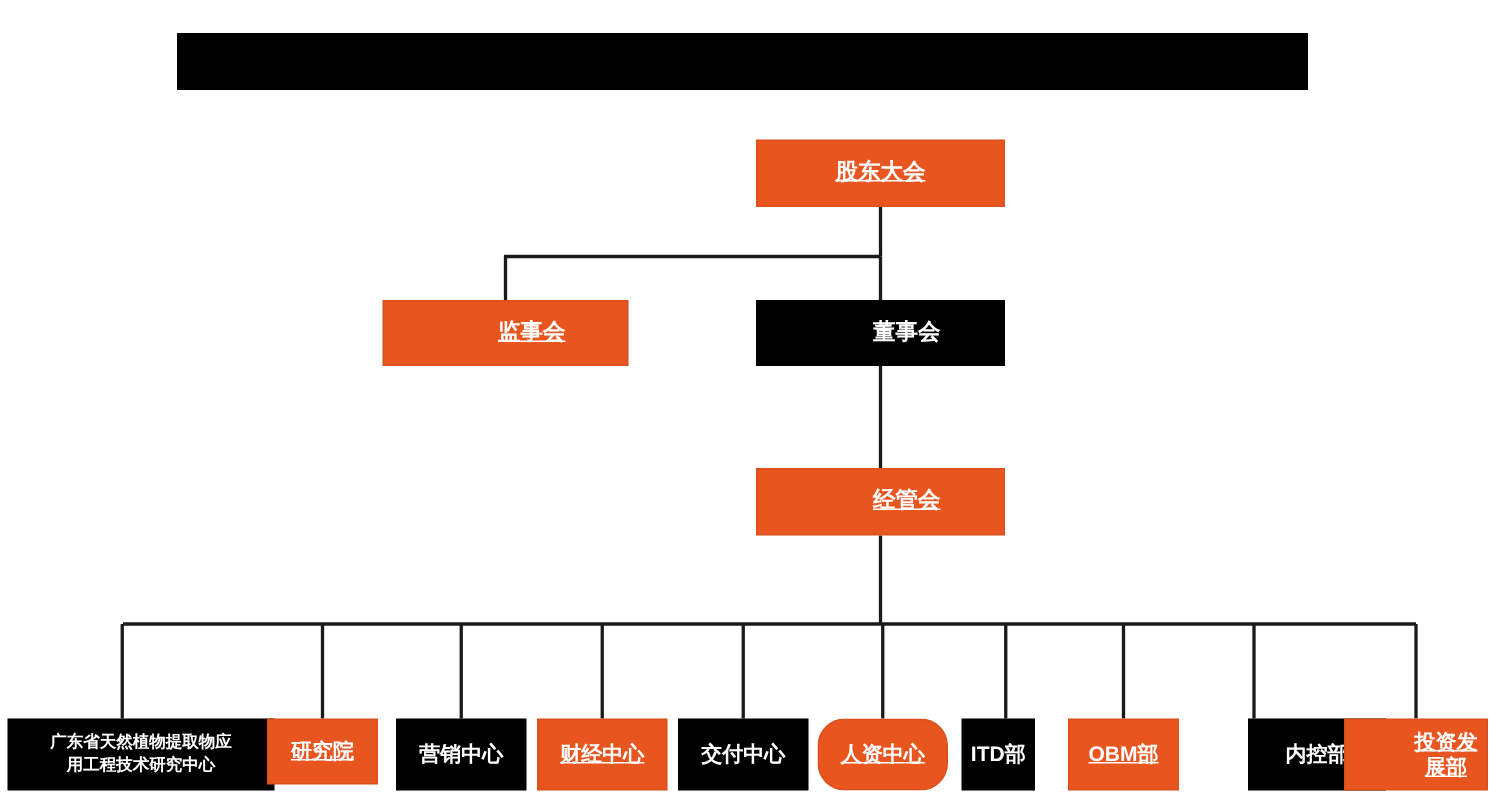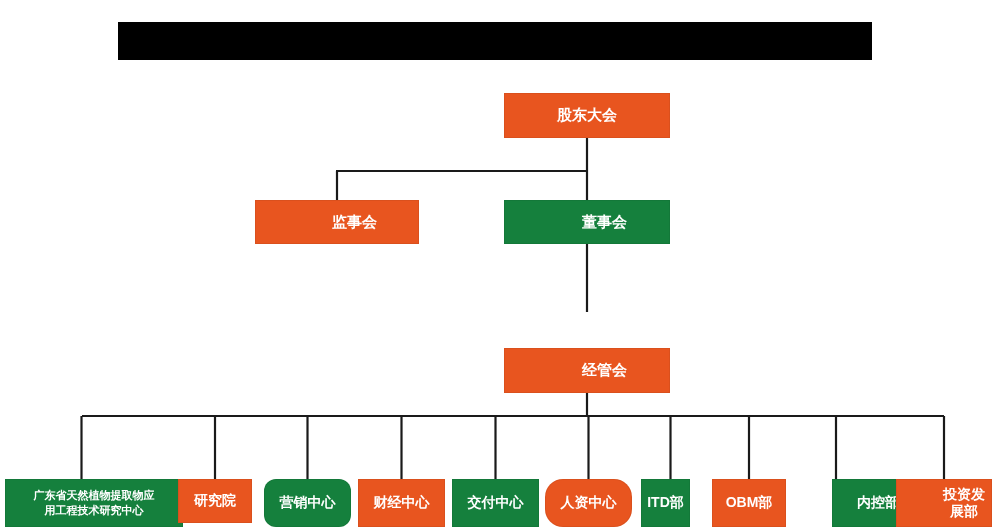--- a/index.html
+++ b/index.html
@@ -42,22 +42,22 @@
     box-sizing: border-box;
     display: flex;
     align-items: center;
     justify-content: center;
     text-align: center;
     color: #ffffff;
     line-height: 1.25;
     padding: 2px 3px;
     border: 1px solid rgba(0,0,0,0.06);
   }
-  .node.primary   { background: #E8551F; }
-  .node.secondary { background: #15803d; }
+  .node.primary   { background: #E8551F; text-decoration: underline; }
+  .node.secondary { background: #000000; }
   .node .label { display: block; white-space: pre-line; }
 
   
   .tier-top    { font-size: 15px; font-weight: 700; }
   .tier-mid    { font-size: 15px; font-weight: 700; padding-left: 38px; }
   .tier-dept   { font-size: 14px; font-weight: 700; }
   .tier-dept.small { font-size: 11px; font-weight: 700; line-height: 1.35; }
 </style>
 </head>
 <body>
@@ -89,31 +89,31 @@
   <div id="nodes-layer">
       <div class="node primary tier-top" style="left: 504px; top: 93px; width: 166px; height: 45px;">
         <span class="label">股东大会</span>
       </div>
       <div class="node primary tier-mid" style="left: 255px; top: 200px; width: 164px; height: 44px;">
         <span class="label">监事会</span>
       </div>
       <div class="node secondary tier-mid" style="left: 504px; top: 200px; width: 166px; height: 44px;">
         <span class="label">董事会</span>
       </div>
-      <div class="node primary tier-mid" style="left: 504px; top: 312px; width: 166px; height: 45px; margin-top: 36px;">
+      <div class="node primary tier-mid" style="left: 504px; top: 312px; width: 166px; height: 45px;">
         <span class="label">经管会</span>
       </div>
       <div class="node secondary tier-dept small" style="left: 5px; top: 479px; width: 178px; height: 48px;">
         <span class="label">广东省天然植物提取物应
 用工程技术研究中心</span>
       </div>
       <div class="node primary tier-dept" style="left: 178px; top: 479px; width: 74px; height: 44px;">
         <span class="label">研究院</span>
       </div>
-      <div class="node secondary tier-dept" style="left: 264px; top: 479px; width: 87px; height: 48px; border-radius: 12px;">
+      <div class="node secondary tier-dept" style="left: 264px; top: 479px; width: 87px; height: 48px;">
         <span class="label">营销中心</span>
       </div>
       <div class="node primary tier-dept" style="left: 358px; top: 479px; width: 87px; height: 48px;">
         <span class="label">财经中心</span>
       </div>
       <div class="node secondary tier-dept" style="left: 452px; top: 479px; width: 87px; height: 48px;">
         <span class="label">交付中心</span>
       </div>
       <div class="node primary tier-dept" style="left: 545px; top: 479px; width: 87px; height: 48px; border-radius: 18px;">
         <span class="label">人资中心</span>

